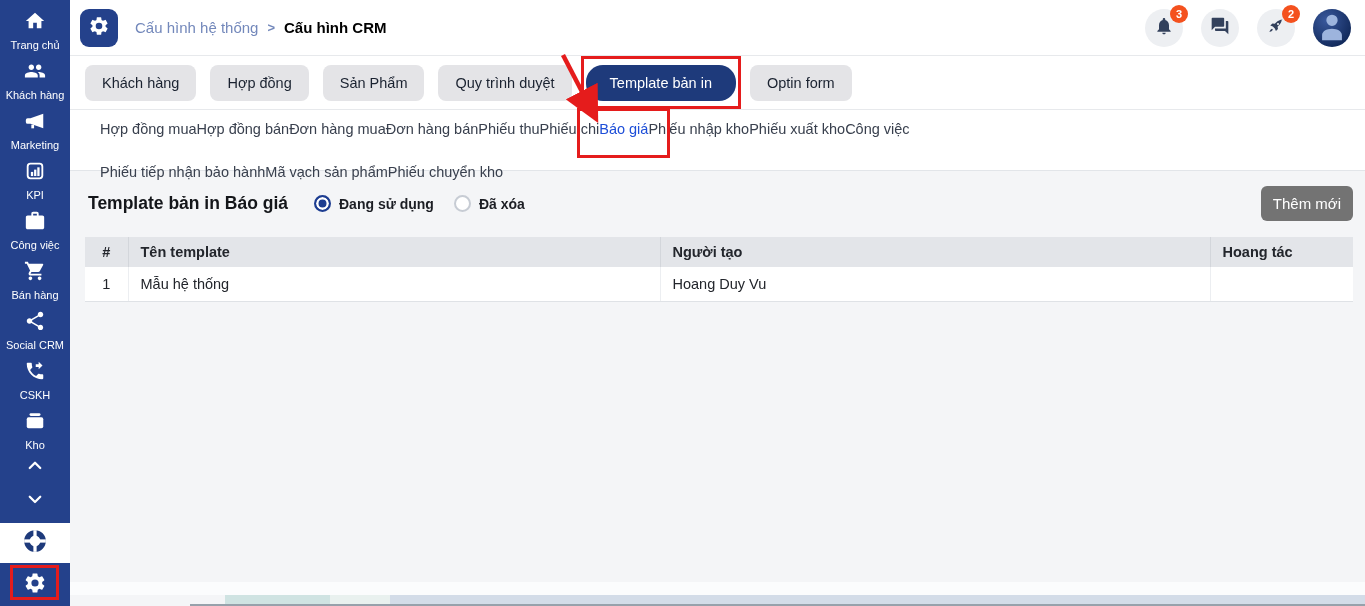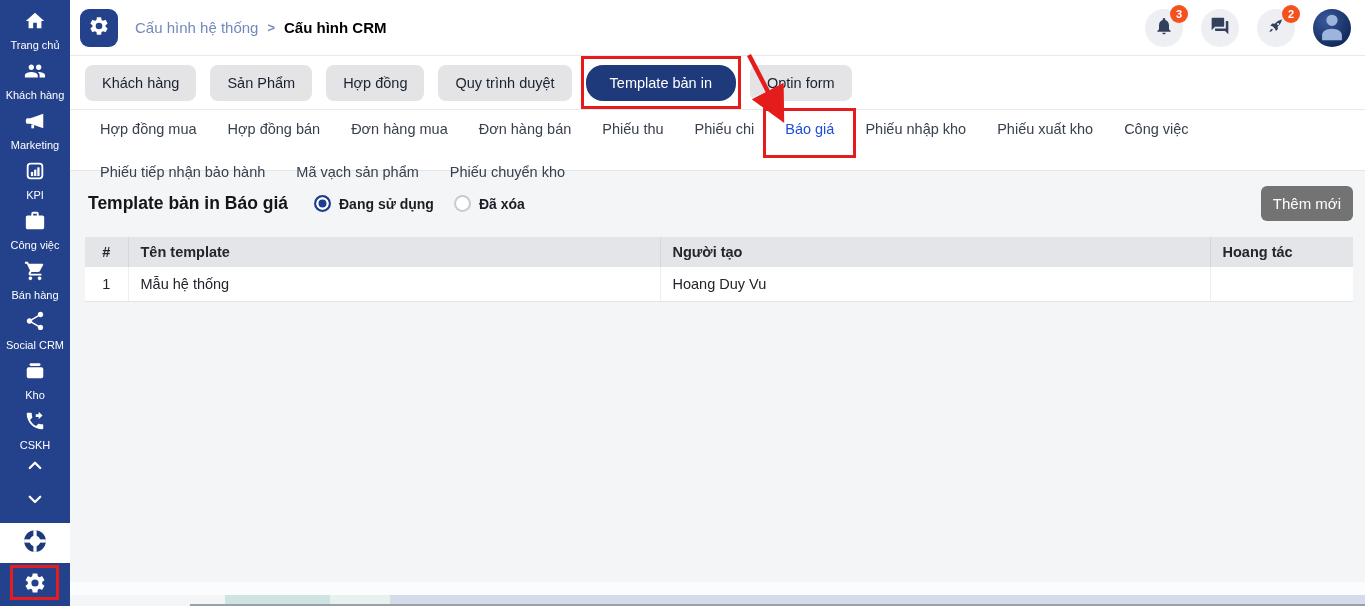--- a/index.html
+++ b/index.html
@@ -37,21 +37,21 @@
   .avatar svg { width:34px; height:34px; }
 
   
   .tabrow1 { height:54px; flex:0 0 54px; background:#fff; border-bottom:1px solid #e7e9ec; display:flex; align-items:center; padding-left:15px; gap:14px; }
   .pill { background:#e4e4e7; border:none; border-radius:8px; padding:10px 17px; font-size:14.5px; color:#1a2230; cursor:pointer; font-family:inherit; white-space:nowrap; }
   .pill.active { background:#1e3a7b; color:#fff; border-radius:17px; padding:10px 24px; position:relative; }
   .anno-tab { position:absolute; top:-9px; bottom:-8px; left:-5px; right:-5px; border:3px solid #e51c1c; pointer-events:none; }
 
   
   .tabrow2 { background:#fff; border-bottom:1px solid #e2e5e9; padding:11px 0 0 30px; height:61px; flex:0 0 61px; }
-  .subtab-line { display:flex; gap:31px; align-items:flex-start; }
+  .subtab-line { display:flex; align-items:flex-start; }
   .subtab-line.second { margin-top:6px; }
   .subtab { font-size:14.5px; color:#39404e; cursor:pointer; white-space:nowrap; padding-bottom:4px; }
   .subtab.active { color:#1d4ed8; border-bottom:3px solid #3c55c8; padding-bottom:18px; position:relative; }
   .anno-sub { position:absolute; top:-13px; bottom:-3px; left:-22px; right:-22px; border:3px solid #e51c1c; pointer-events:none; }
   .anno-arrow { position:absolute; left:-50px; top:-72px; width:70px; height:78px; pointer-events:none; overflow:visible; }
 
   
   .content { flex:1; display:flex; flex-direction:column; min-height:0; }
   .title-row { display:flex; align-items:center; padding:15px 12px 0 18px; }
   .page-title { font-size:17.5px; font-weight:bold; color:#14161a; }
@@ -133,32 +133,32 @@
 
       <div class="side-item">
         <span><svg viewBox="0 0 24 24" width="22" height="22" fill="#fff">
               <path d="M18 16.08c-.76 0-1.44.3-1.96.77L8.91 12.7c.05-.23.09-.46.09-.7s-.04-.47-.09-.7l7.05-4.11c.54.5 1.25.81 2.04.81 1.66 0 3-1.34 3-3s-1.34-3-3-3-3 1.34-3 3c0 .24.04.47.09.7L8.04 9.81C7.5 9.31 6.79 9 6 9c-1.66 0-3 1.34-3 3s1.34 3 3 3c.79 0 1.5-.31 2.04-.81l7.12 4.16c-.05.21-.08.43-.08.65 0 1.61 1.31 2.92 2.92 2.92 1.61 0 2.92-1.31 2.92-2.92s-1.31-2.92-2.92-2.92z"></path>
             </svg></span>
         <span class="slabel">Social CRM</span>
       </div>
 
       <div class="side-item">
         <span><svg viewBox="0 0 24 24" width="22" height="22" fill="#fff">
+              <path d="M6.62 10.79c1.44 2.83 3.76 5.14 6.59 6.59l2.2-2.2c.27-.27.67-.36 1.02-.24 1.12.37 2.33.57 3.57.57.55 0 1 .45 1 1V20c0 .55-.45 1-1 1-9.39 0-17-7.61-17-17 0-.55.45-1 1-1h3.5c.55 0 1 .45 1 1 0 1.25.2 2.45.57 3.57.11.35.03.74-.25 1.02l-2.2 2.2z"></path>
+              <path d="M16 2v2.6h-3.2v3H16V10l4.2-4z"></path>
+            </svg></span>
+        <span class="slabel">CSKH</span>
+      </div>
+
+      <div class="side-item">
+        <span><svg viewBox="0 0 24 24" width="22" height="22" fill="#fff">
               <rect x="6" y="3.5" width="12" height="3" rx="1.5"></rect>
               <path d="M5 8h14a2 2 0 0 1 2 2v8a2 2 0 0 1-2 2H5a2 2 0 0 1-2-2v-8a2 2 0 0 1 2-2z"></path>
             </svg></span>
         <span class="slabel">Kho</span>
-      </div>
-
-      <div class="side-item">
-        <span><svg viewBox="0 0 24 24" width="22" height="22" fill="#fff">
-              <path d="M6.62 10.79c1.44 2.83 3.76 5.14 6.59 6.59l2.2-2.2c.27-.27.67-.36 1.02-.24 1.12.37 2.33.57 3.57.57.55 0 1 .45 1 1V20c0 .55-.45 1-1 1-9.39 0-17-7.61-17-17 0-.55.45-1 1-1h3.5c.55 0 1 .45 1 1 0 1.25.2 2.45.57 3.57.11.35.03.74-.25 1.02l-2.2 2.2z"></path>
-              <path d="M16 2v2.6h-3.2v3H16V10l4.2-4z"></path>
-            </svg></span>
-        <span class="slabel">CSKH</span>
       </div>
 
       <button class="side-chevron">
         <span><svg viewBox="0 0 24 18" width="18" height="14">
               <path d="M5 13 12 6l7 7" fill="none" stroke="#fff" stroke-width="3" stroke-linecap="round" stroke-linejoin="round"></path>
             </svg></span>
       </button>
       <button class="side-chevron" style="margin-top:12px;">
         <span><svg viewBox="0 0 24 18" width="18" height="14">
               <path d="M5 6l7 7 7-7" fill="none" stroke="#fff" stroke-width="3" stroke-linecap="round" stroke-linejoin="round"></path>
@@ -222,22 +222,22 @@
         <div class="avatar">
           <span><svg viewBox="0 0 24 24" width="34" height="34">
                 <path d="M12 12a4 4 0 1 0 0-8 4 4 0 0 0 0 8zm0 2c-4 0-7 2-7 4.5V22h14v-3.5c0-2.5-3-4.5-7-4.5z" fill="#9db4dd"></path>
               </svg></span>
         </div>
       </div>
     </header>
 
     <div class="tabrow1">
       <button class="pill">Khách hàng</button>
+      <button class="pill">Hợp đồng</button>
       <button class="pill">Sản Phẩm</button>
-      <button class="pill">Hợp đồng</button>
       <button class="pill">Quy trình duyệt</button>
       <button class="pill active"><span>Template bản in</span><span class="anno-tab"></span></button>
       <button class="pill">Optin form</button>
     </div>
 
     <div class="tabrow2">
       <div class="subtab-line">
         <span class="subtab">Hợp đồng mua</span>
         <span class="subtab">Hợp đồng bán</span>
         <span class="subtab">Đơn hàng mua</span>

